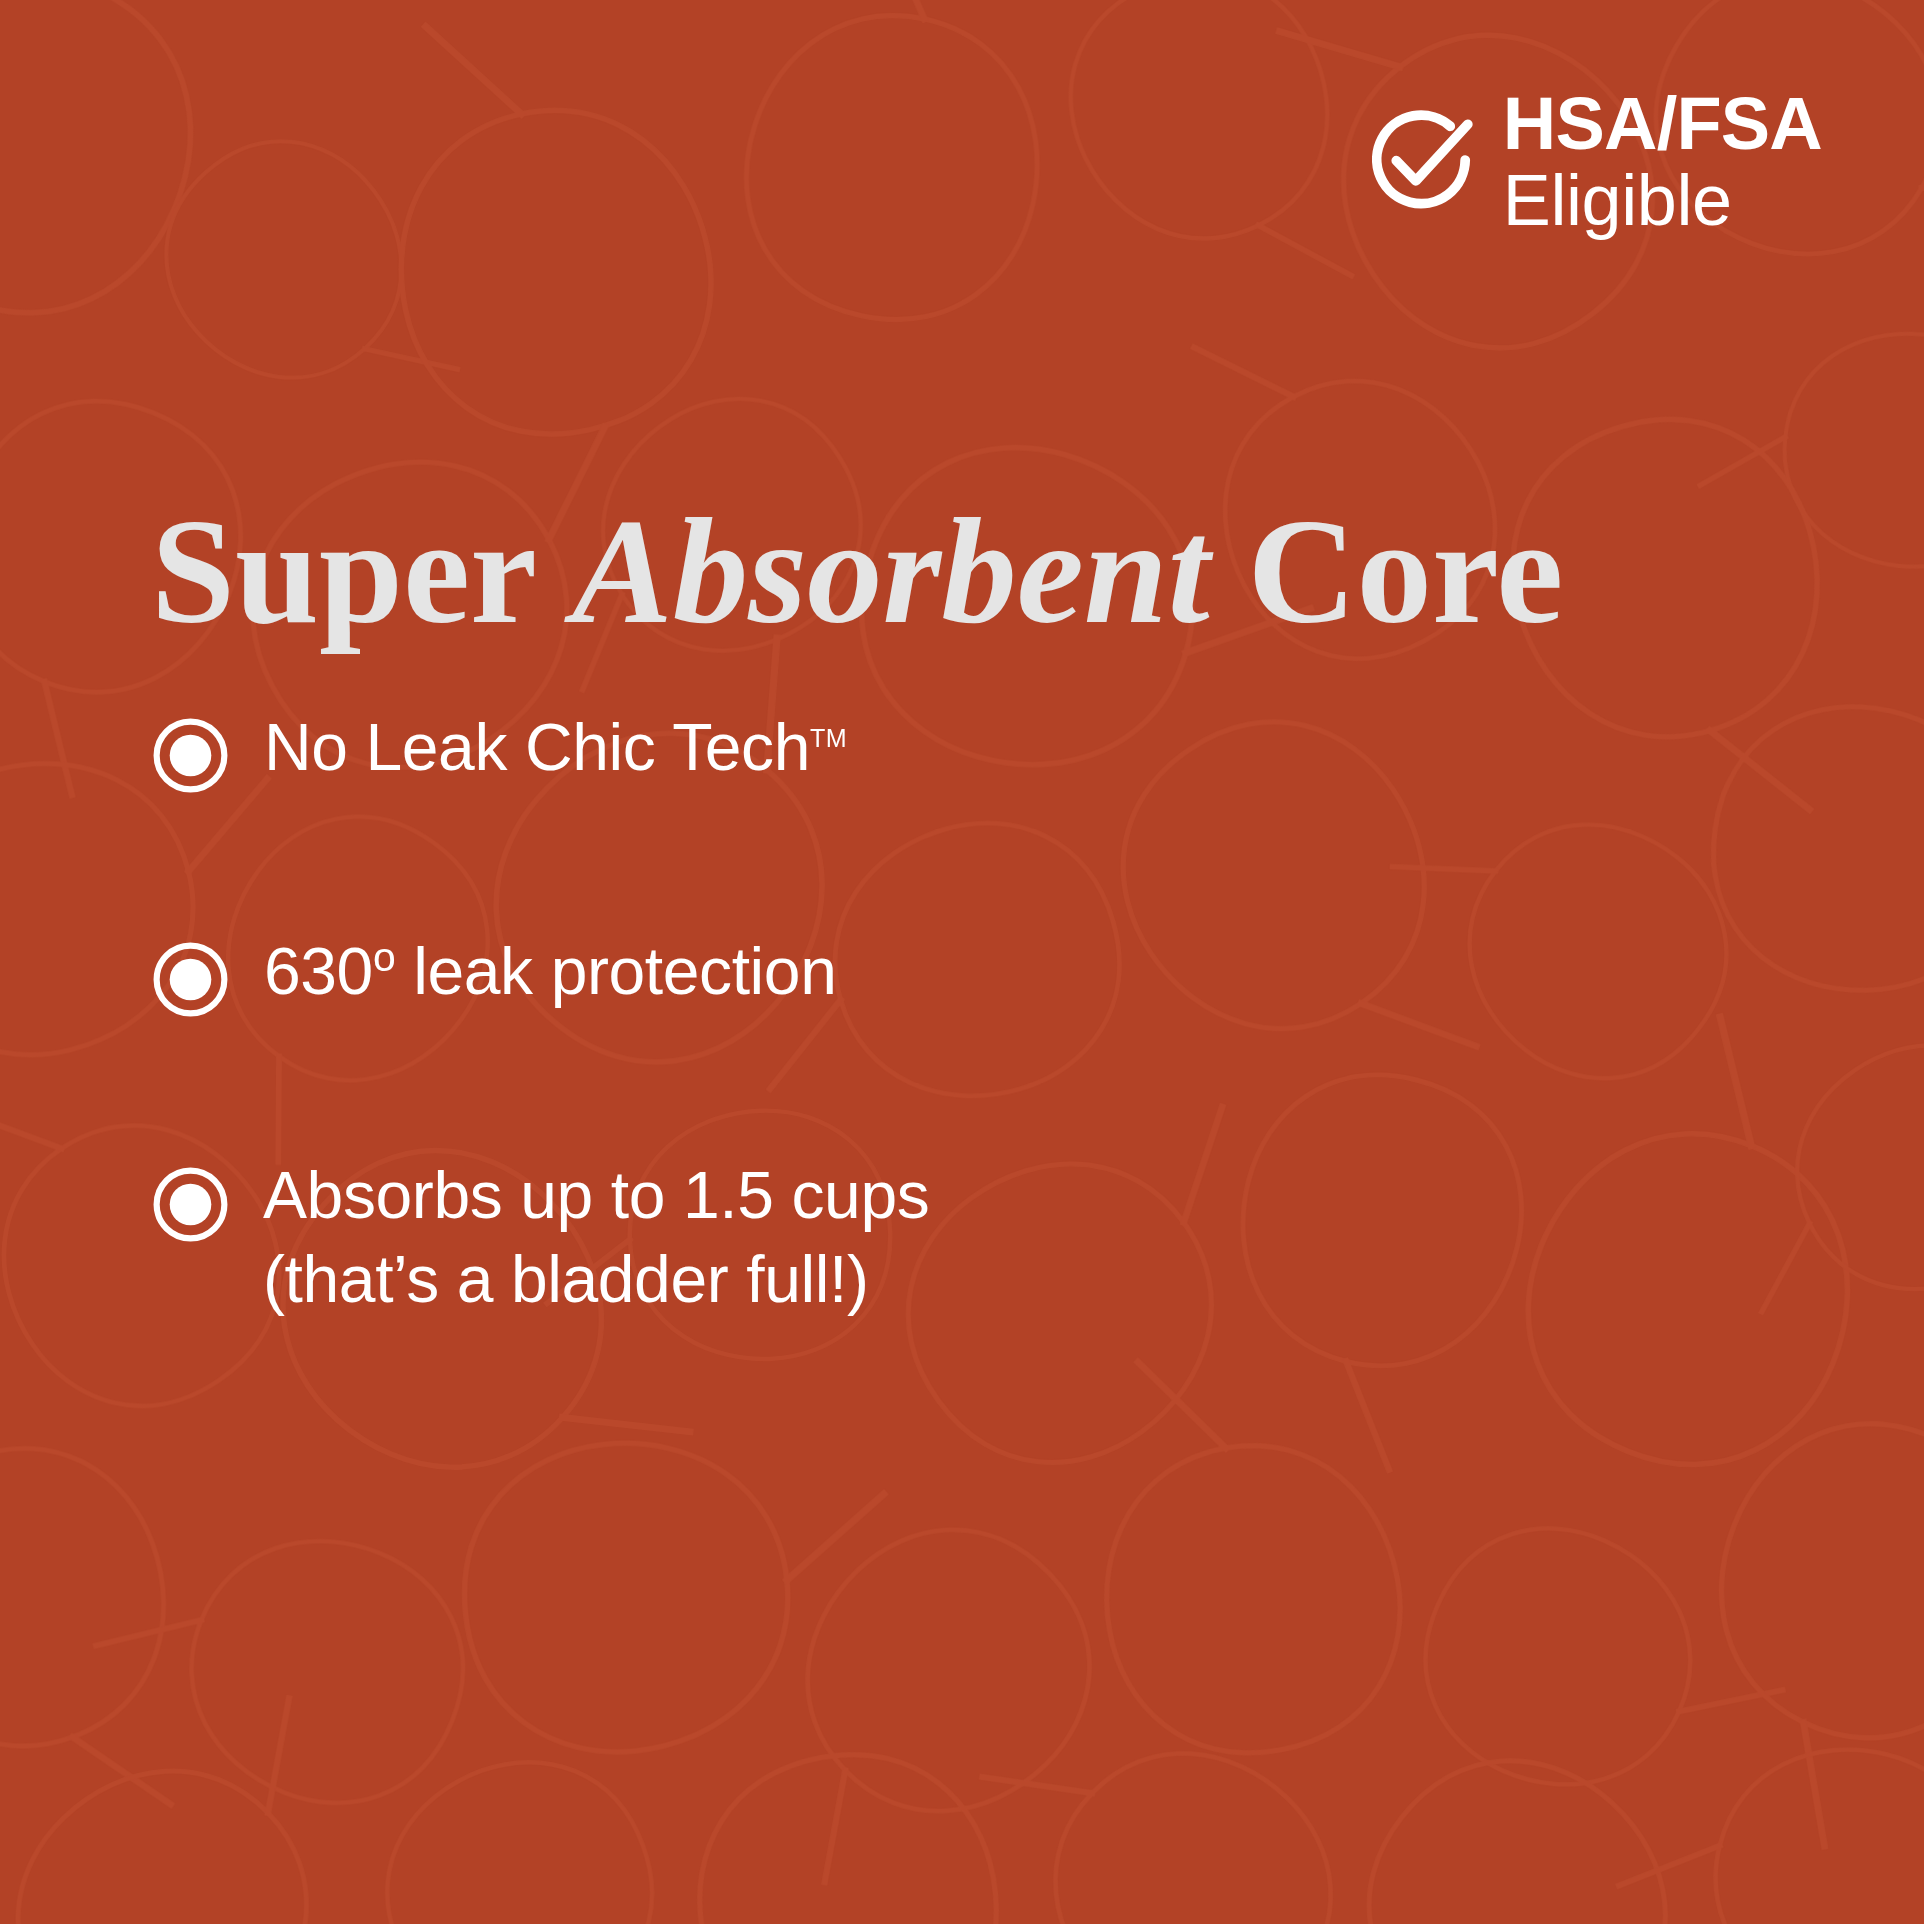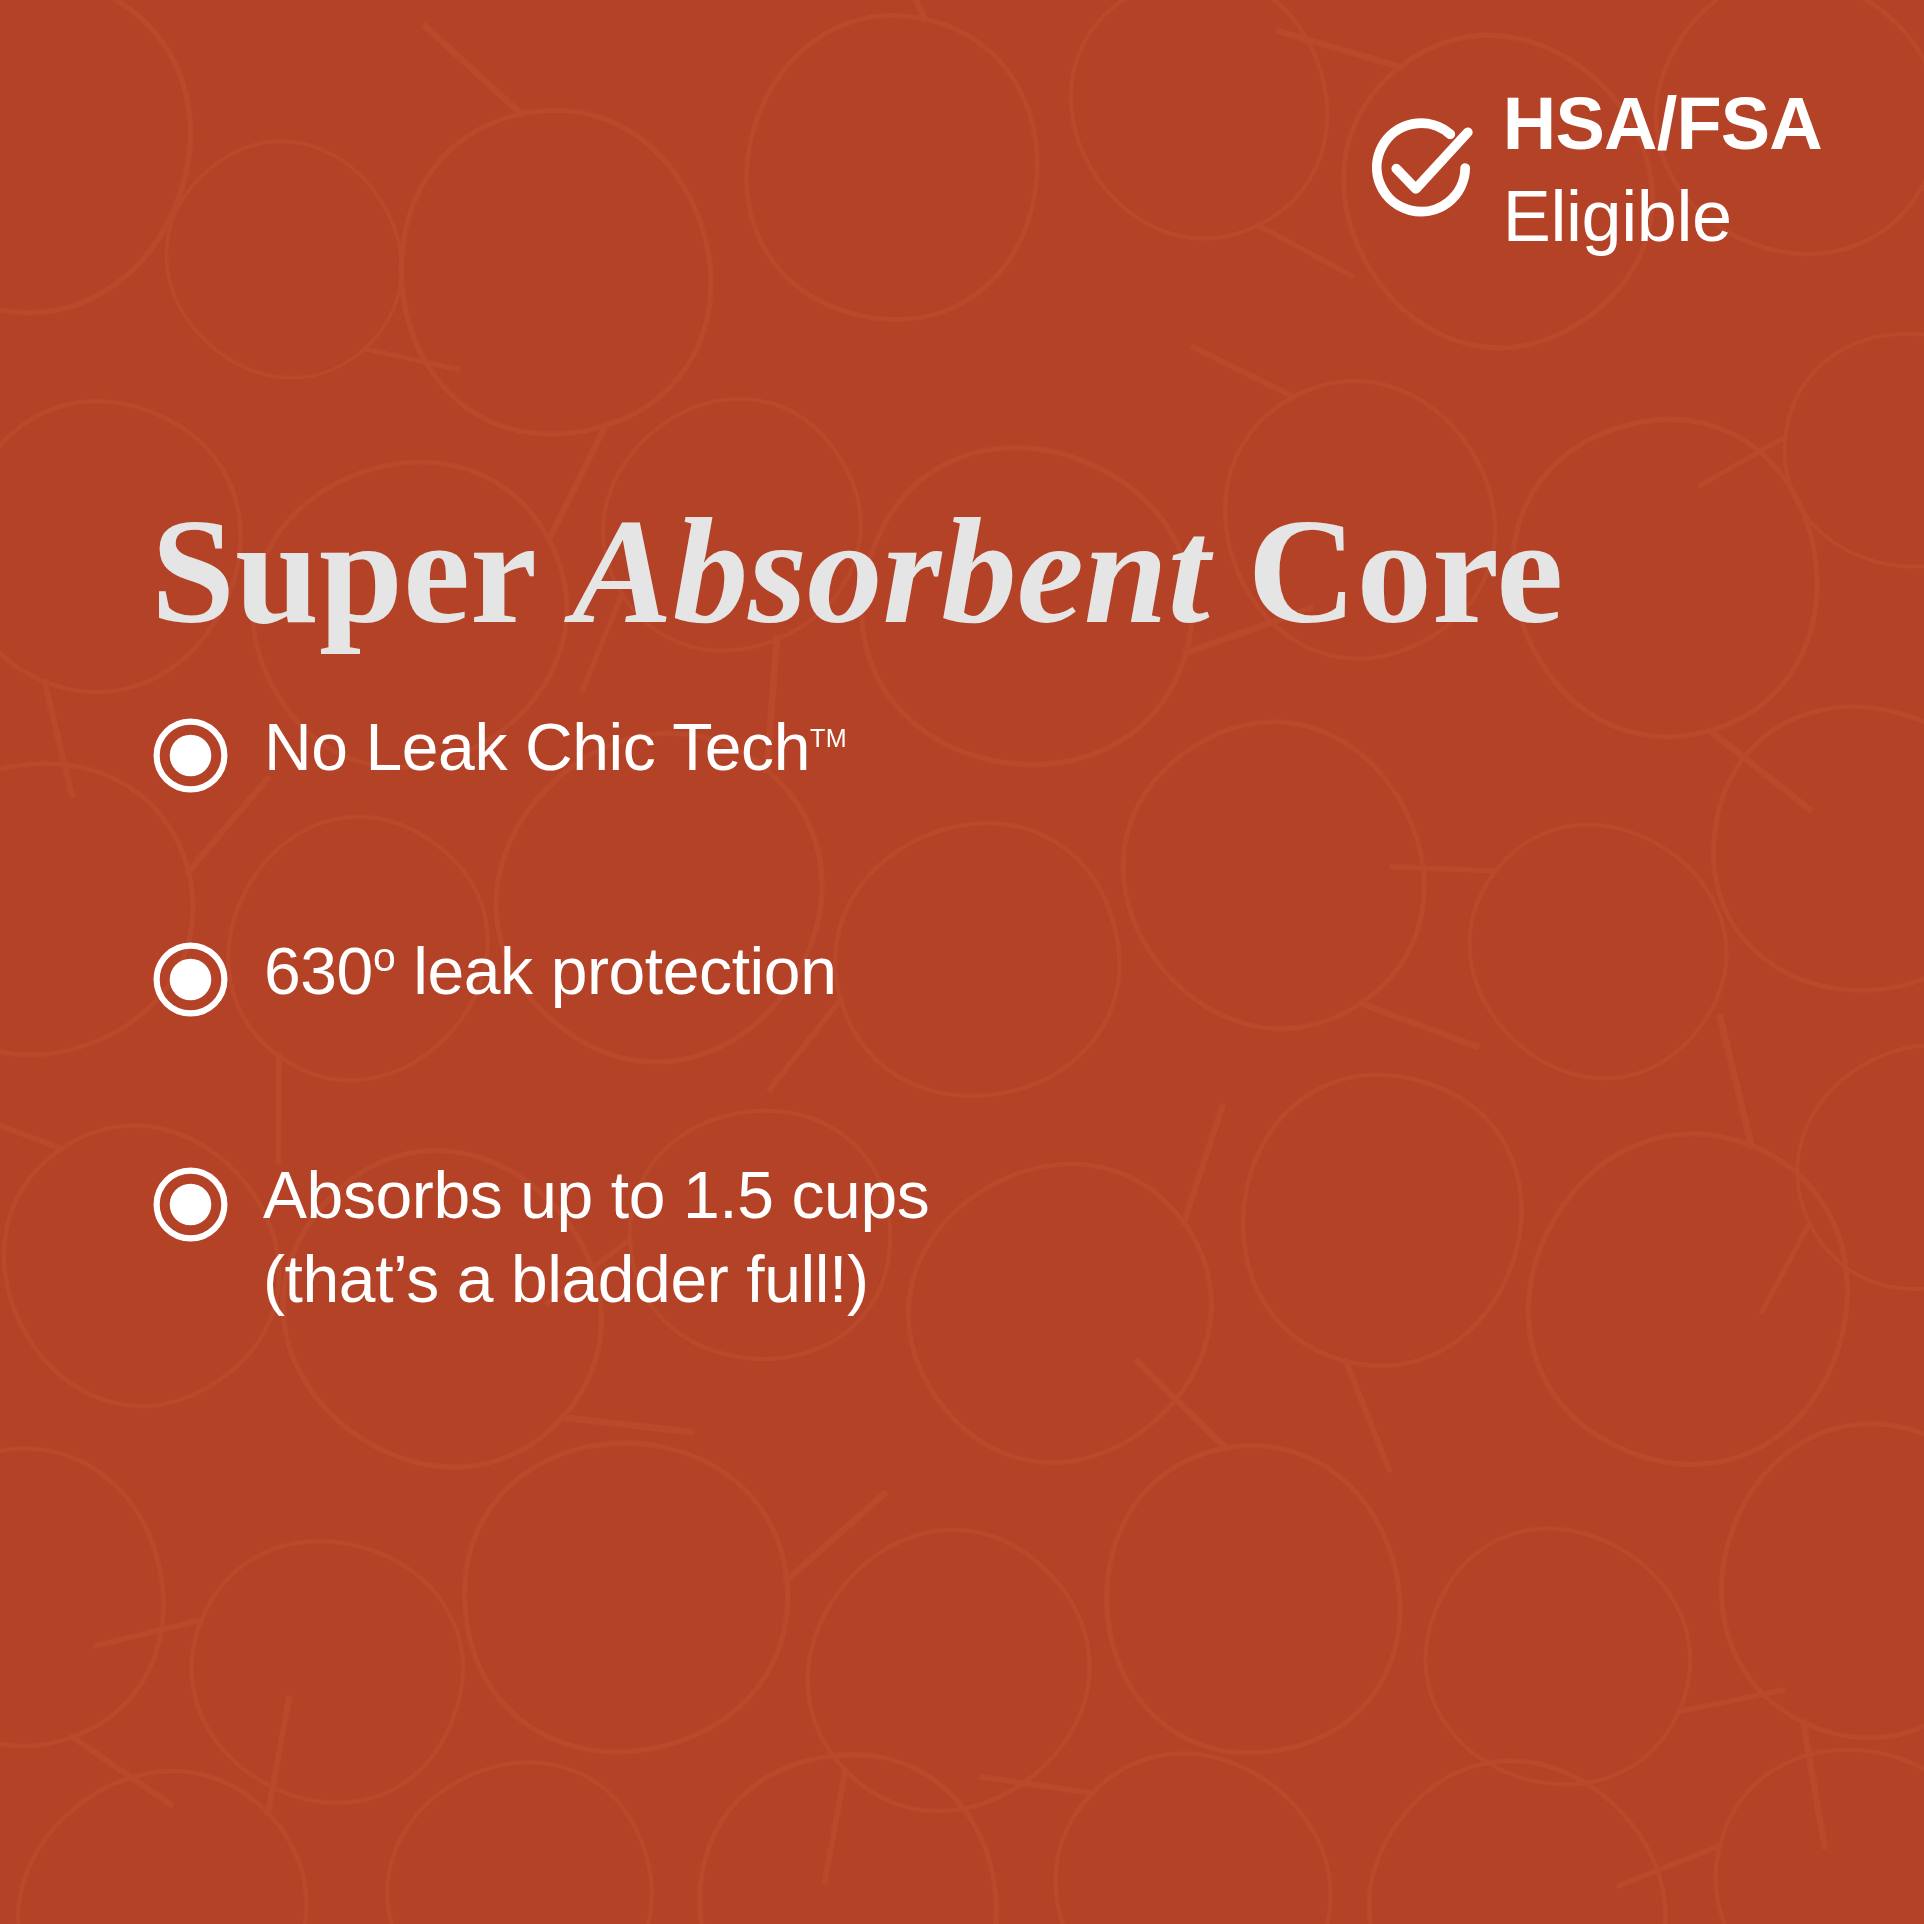--- a/index.html
+++ b/index.html
@@ -54,21 +54,21 @@
   #hsa-badge .badge-line1 {
     font-size: 74px;
     font-weight: bold;
     letter-spacing: -0.8px;
     white-space: nowrap;
   }
   #hsa-badge .badge-line2 {
     font-size: 72px;
     font-weight: normal;
     letter-spacing: -0.4px;
-    margin-top: 19px;
+    margin-top: 3px;
     white-space: nowrap;
   }
 
   
   #headline {
     position: absolute;
     left: 151px;
     top: 391px;
     width: 1644px;
     color: #e5e5e5;

